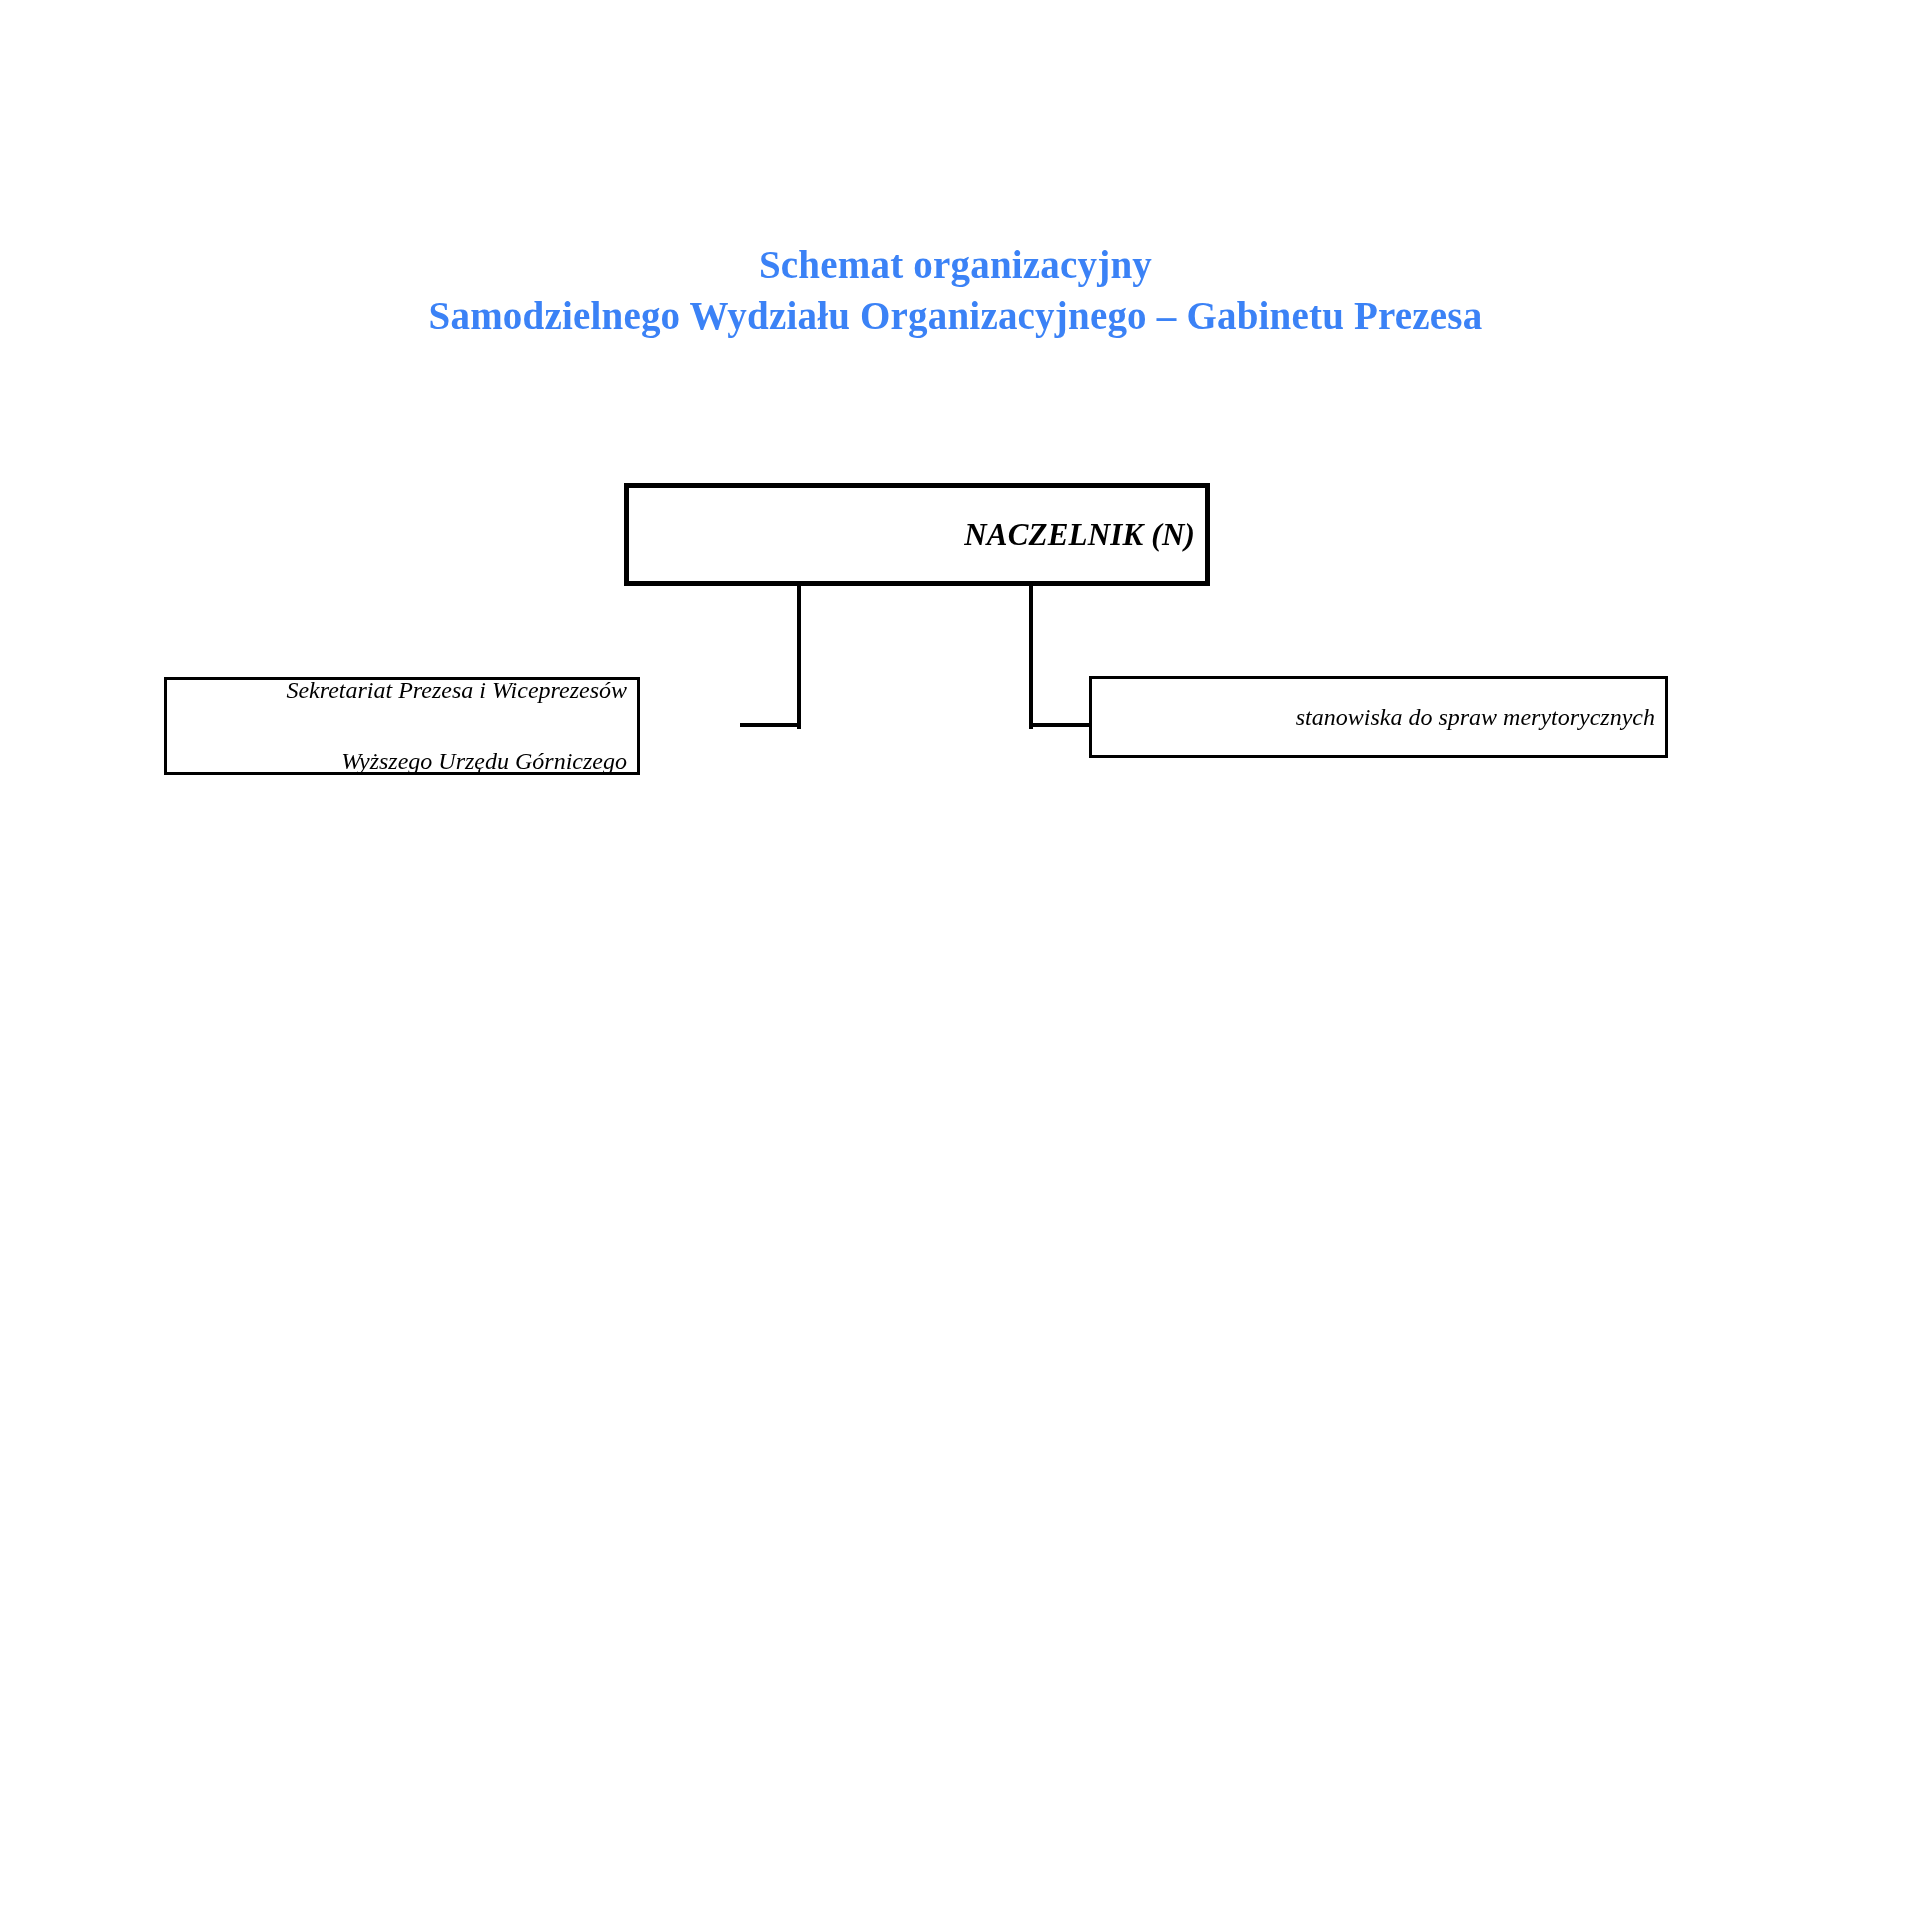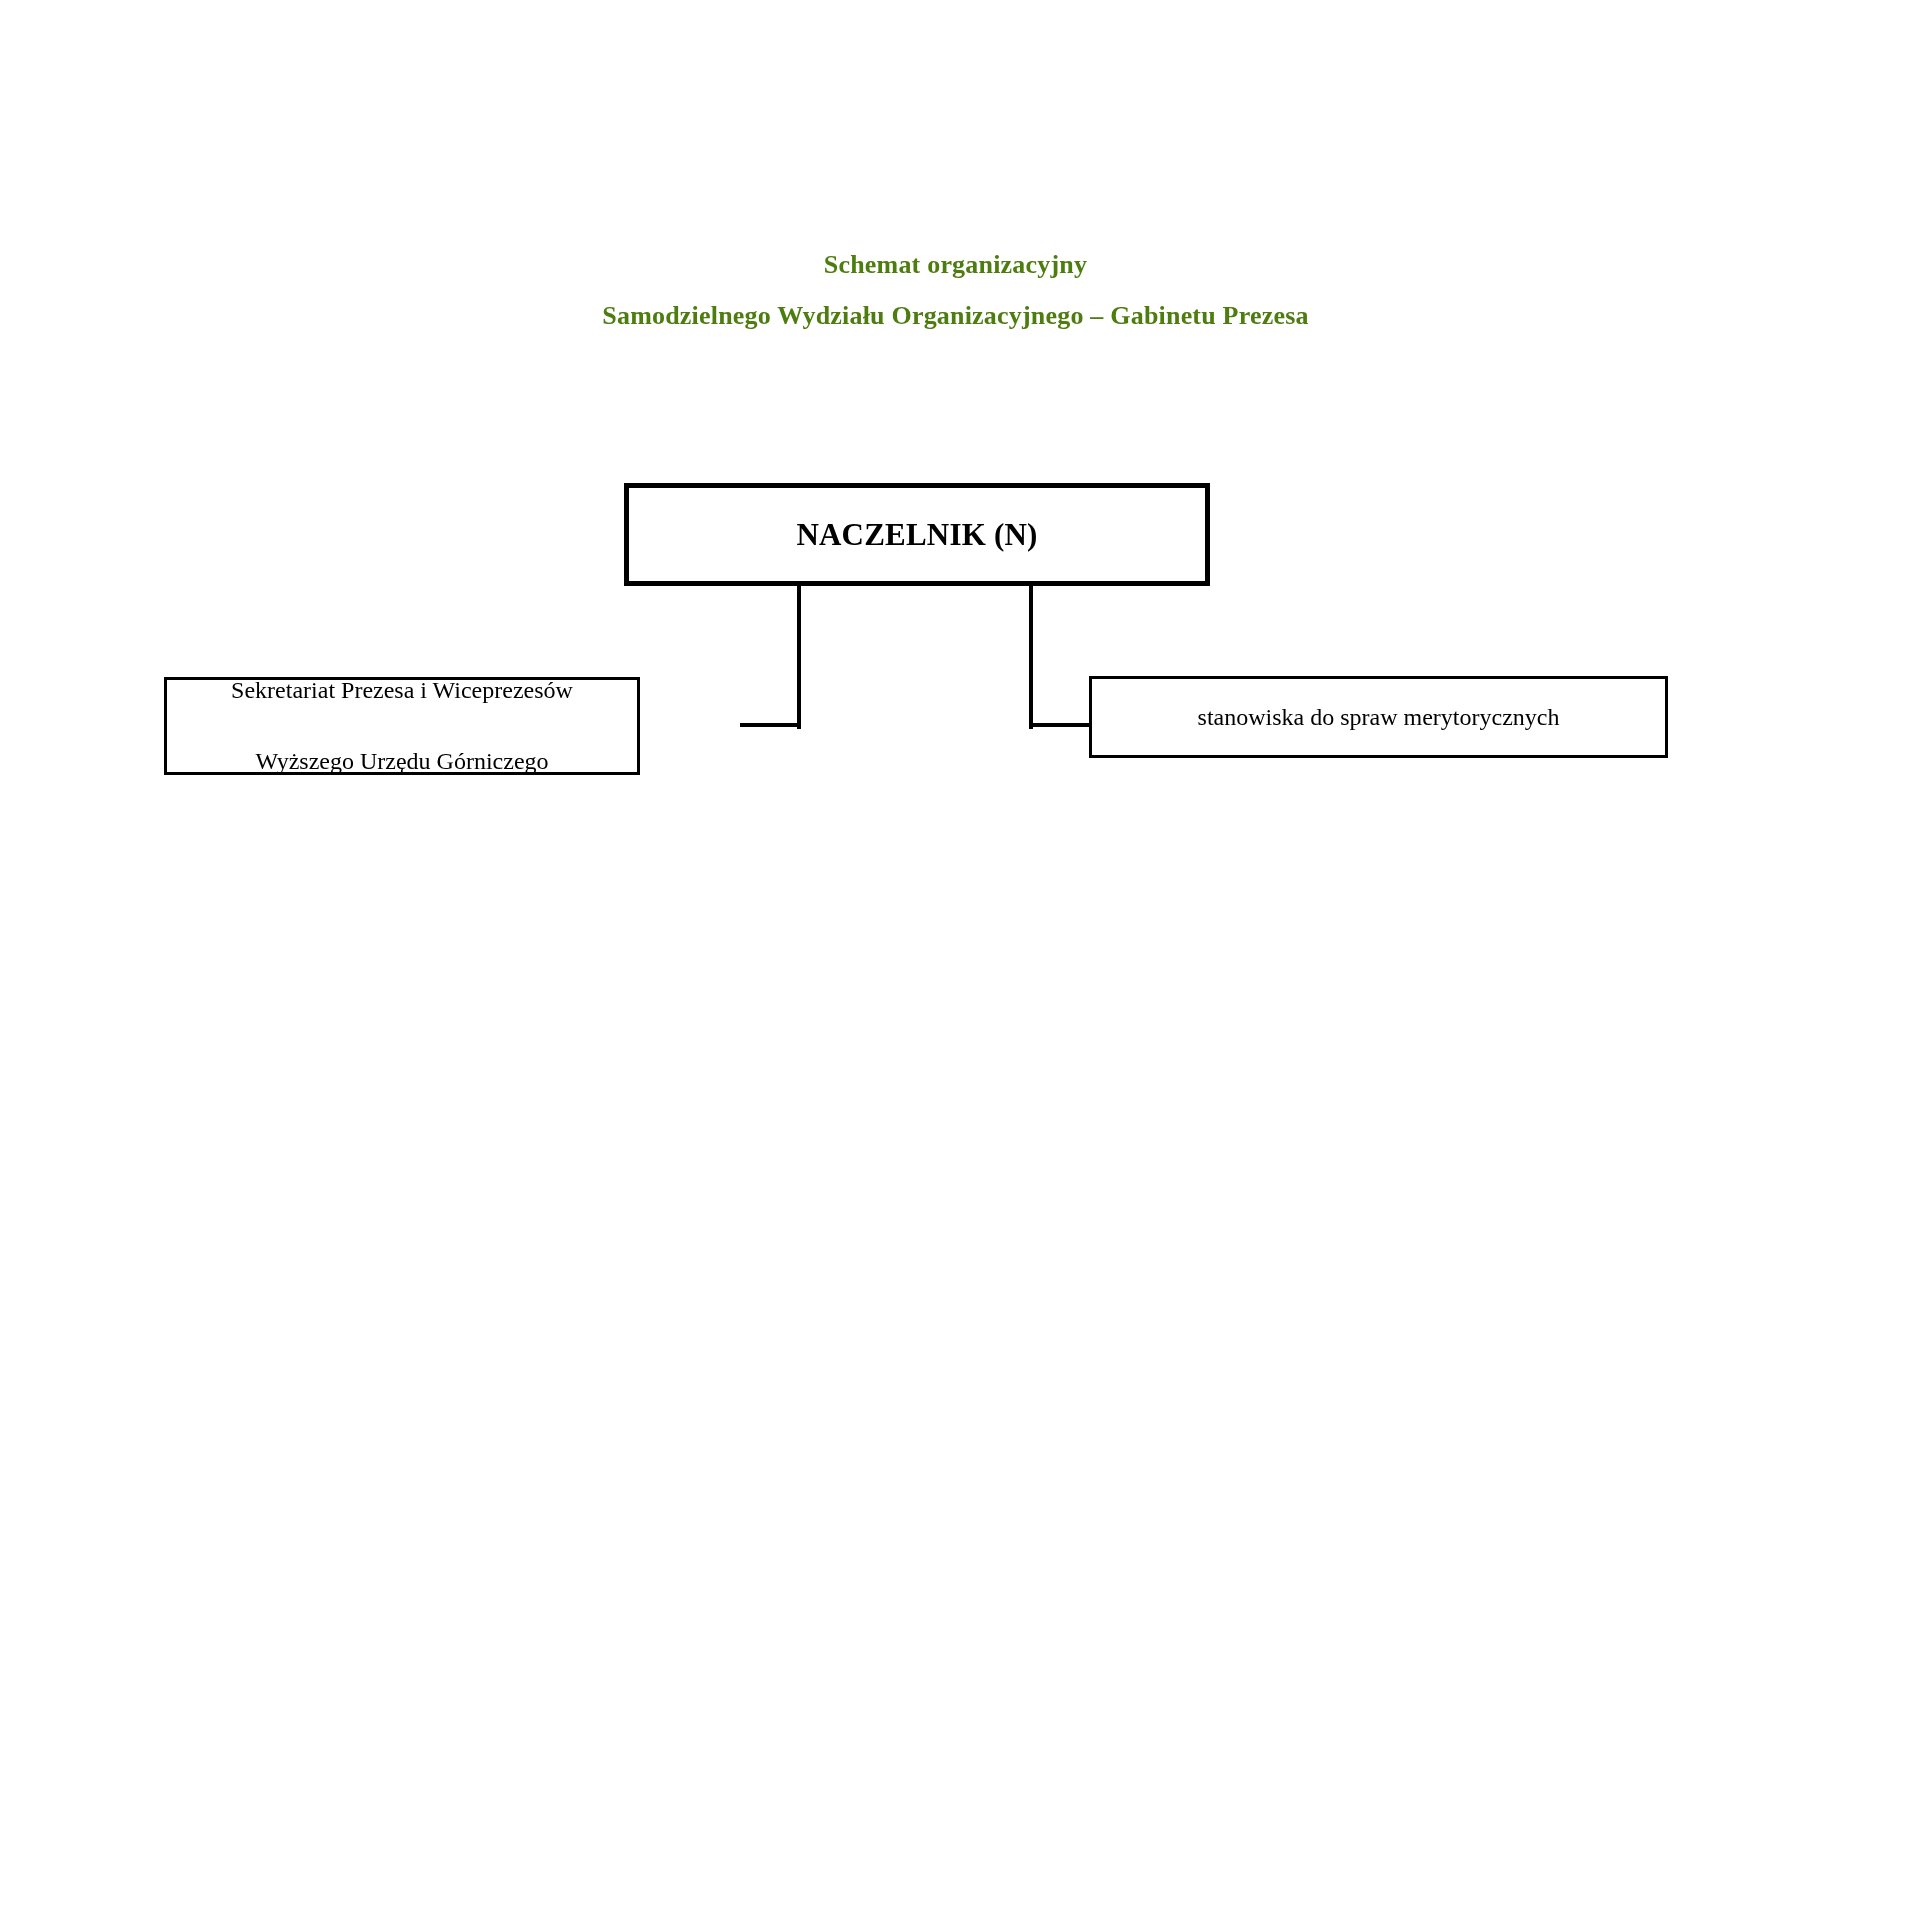--- a/index.html
+++ b/index.html
@@ -25,48 +25,49 @@
     position: absolute;
     left: 0;
     top: 239px;
     width: 1911px;
     text-align: center;
   }
   .title-line {
     display: block;
     font-family: "Liberation Serif", "DejaVu Serif", serif;
     font-weight: bold;
-    font-size: 26px;
+    font-size: 39px;
     line-height: 51px;
     letter-spacing: 0.2px;
-    color: #4d7c0f;
+    color: #3b82f6;
     white-space: nowrap;
   }
 
   
   .node-box {
     position: absolute;
     box-sizing: border-box;
     background: #ffffff;
     border: 5.8px solid #000000;
     display: flex;
     align-items: center;
     justify-content: center;
     text-align: center;
   }
   .node-box.thin {
     border-width: 3.1px;
   }
   .node-label {
     display: block;
     width: 100%;
-    text-align: center;
+    text-align: right;
     padding: 0 10px;
     box-sizing: border-box;
     color: #000000;
+    font-style: italic;
   }
   .node-label.root {
     font-weight: bold;
     font-size: 31px;
     line-height: 37px;
     letter-spacing: 0.2px;
   }
   .node-label.leaf {
     font-weight: normal;
     font-size: 24px;

